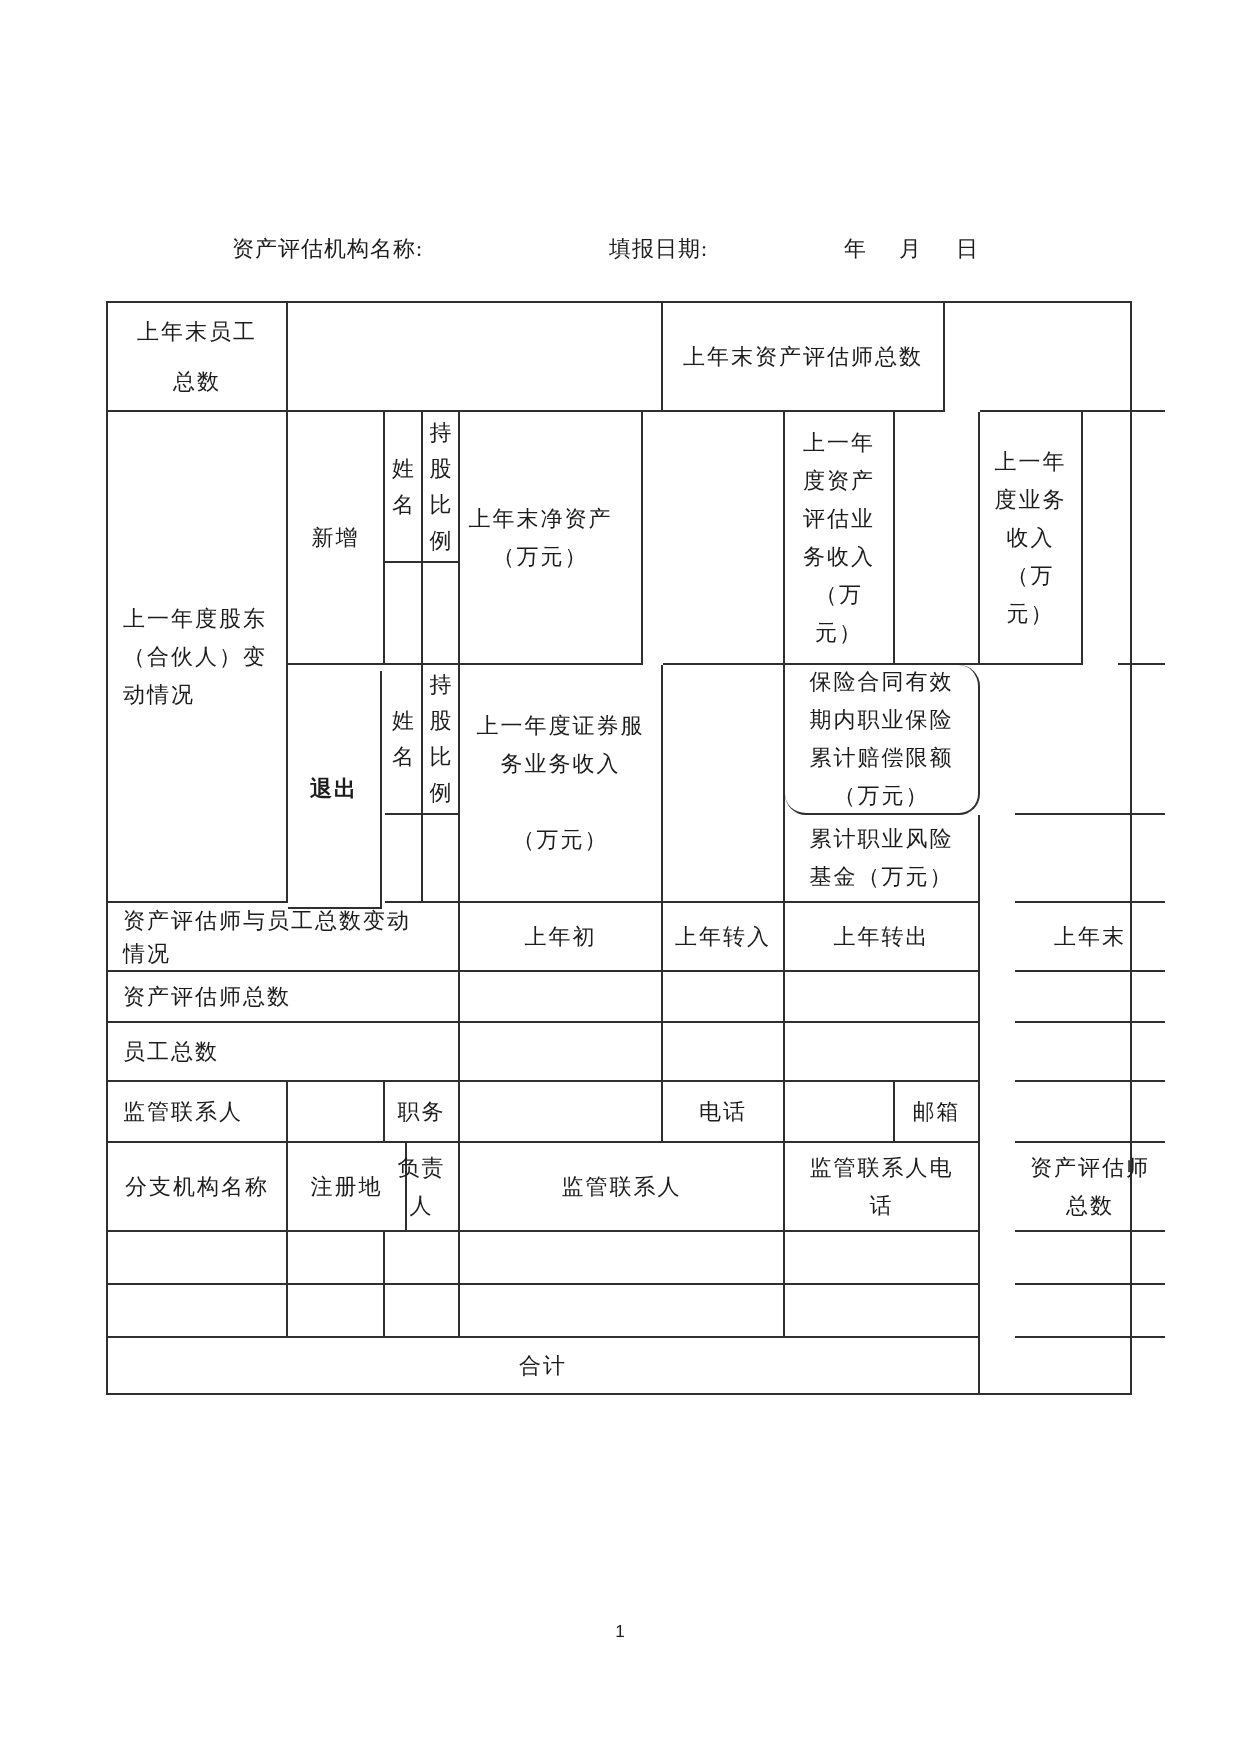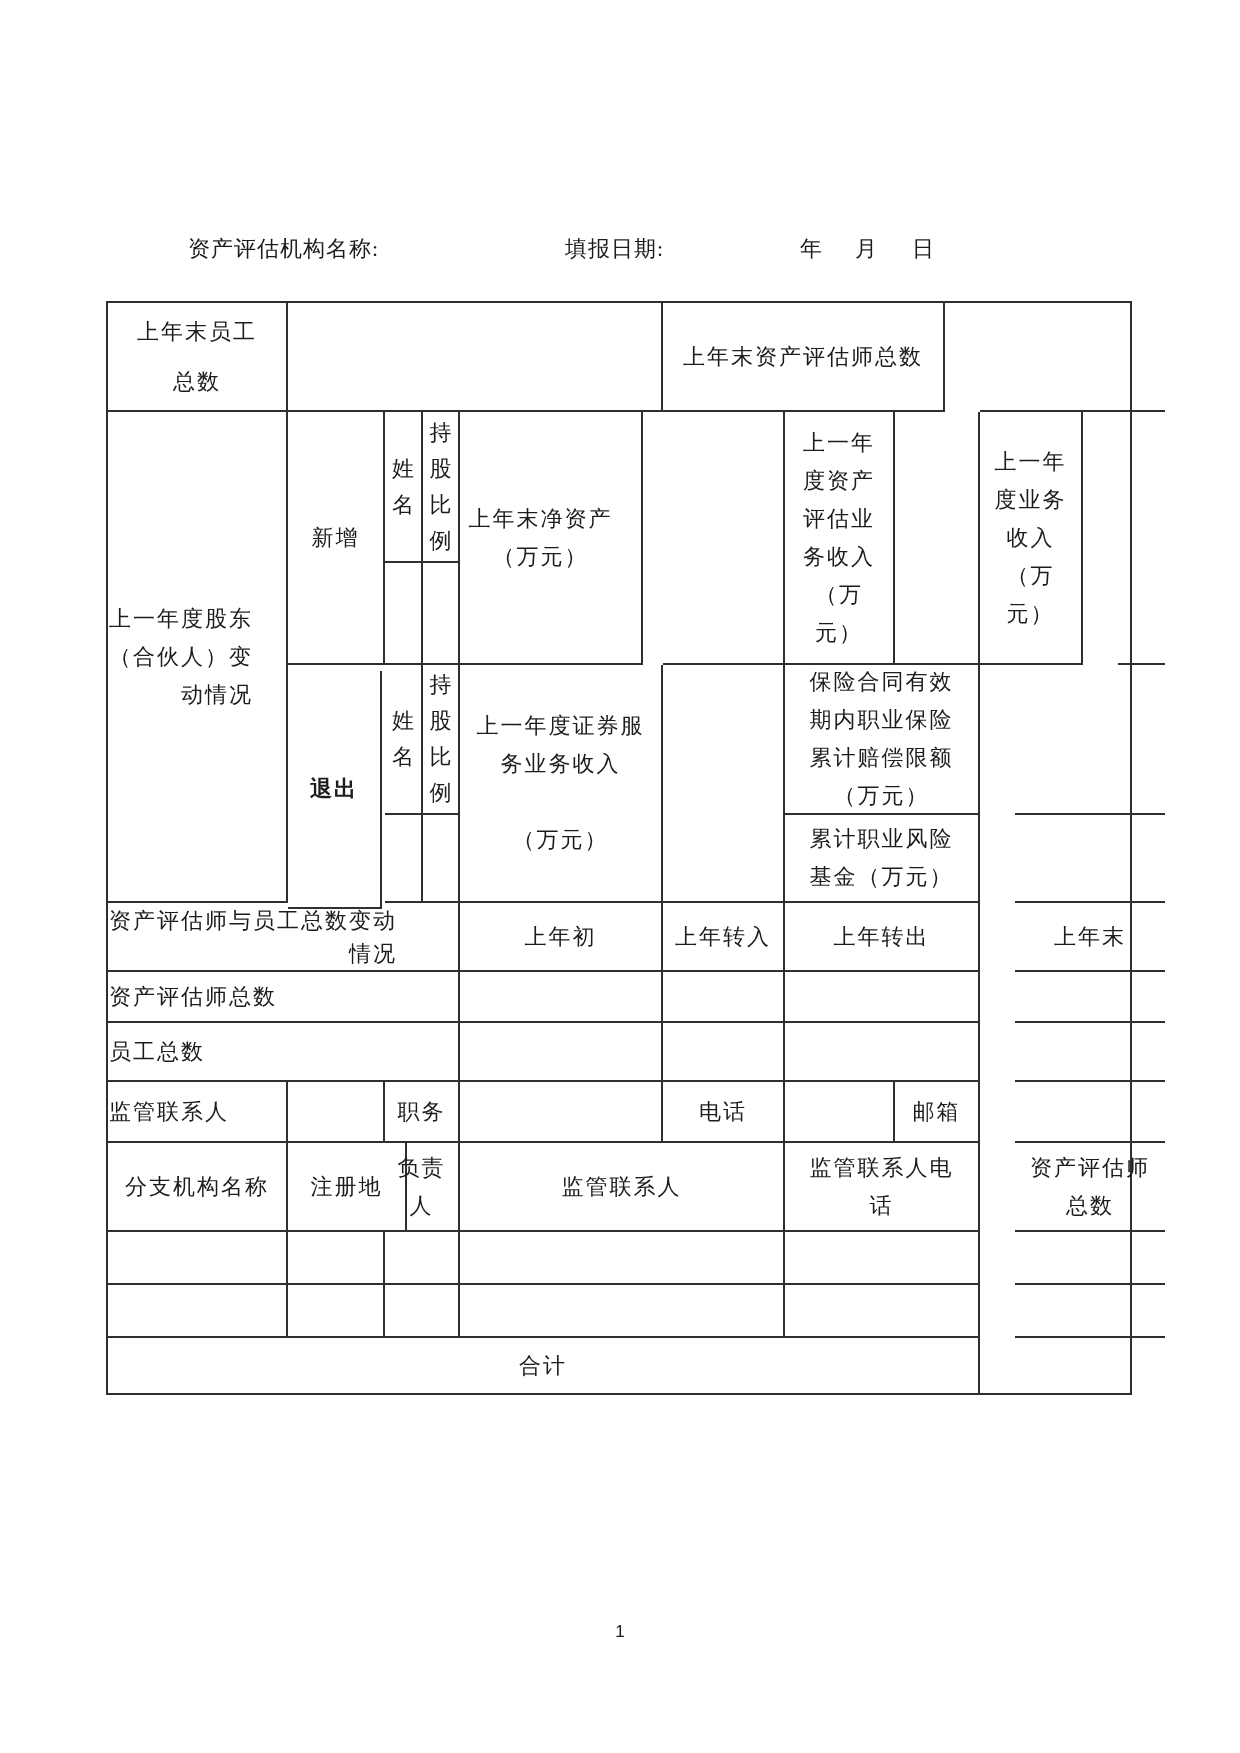--- a/index.html
+++ b/index.html
@@ -1,36 +1,36 @@
 <!DOCTYPE html>
 <html><head>
 <meta charset="utf-8">
 <style>
   html,body{margin:0;padding:0;background:#e8e8e8;}
   .page{position:relative;width:1240px;height:1753px;background:#ffffff;margin:0 auto;
         font-family:"Liberation Serif","DejaVu Serif",serif;color:#1c1c1c;overflow:hidden;}
   .title{position:absolute;left:0;top:143px;width:1240px;text-align:center;
          font-size:29px;font-weight:bold;letter-spacing:1.5px;}
   .subline{position:absolute;top:234px;left:0;width:1240px;height:30px;font-size:22px;letter-spacing:1px;}
-  .subline span{position:absolute;white-space:nowrap;}
+  .subline span{position:absolute;white-space:nowrap;margin-left:44px;}
   .org-label{left:188px;}
   .date-label{left:565px;}
   .y-label{left:800px;}
   .m-label{left:855px;}
   .d-label{left:912px;}
   .page-num{position:absolute;top:1622px;left:0;width:1240px;text-align:center;font-size:17px;
             font-family:"Liberation Sans",sans-serif;}
   .tbl{position:absolute;left:106px;top:301px;width:1026px;height:1094px;
        border:2px solid #2f2f2f;box-sizing:border-box;}
   .cell{position:absolute;box-sizing:border-box;
         border-right:2px solid #2f2f2f;border-bottom:2px solid #2f2f2f;
         display:flex;align-items:center;justify-content:center;
         text-align:center;white-space:pre-line;
         font-size:22px;letter-spacing:2px;line-height:38px;padding:1px;}
-  .left{justify-content:flex-start;text-align:right;padding-left:1px;}
+  .left{justify-content:flex-start;text-align:left;padding-left:15px;}
   .lh50{line-height:50px;}
   .lh36{line-height:36px;padding:0;letter-spacing:0;}
   .lh33{line-height:33px;}
   .er{border-right:none;margin-left:35px;}
   .eb{border-bottom:none;}
 </style>
 </head>
 <body>
 
 <div class="page">
@@ -89,21 +89,21 @@
 股
 比
 例</div>
     <div class="cell" style="left:277px;top:512px;width:38px;height:88px;"></div>
     <div class="cell" style="left:315px;top:512px;width:37px;height:88px;"></div>
     <div class="cell" style="left:352px;top:362px;width:203px;height:238px;">上一年度证券服
 务业务收入
 
 （万元）</div>
     <div class="cell" style="left:555px;top:362px;width:122px;height:238px;"></div>
-    <div class="cell" style="left:677px;top:362px;width:195px;height:150px;">保险合同有效
+    <div class="cell" style="left:677px;top:362px;width:195px;height:150px;border-radius:21px;">保险合同有效
 期内职业保险
 累计赔偿限额
 （万元）</div>
     <div class="cell er" style="left:872px;top:362px;width:150px;height:150px;"></div>
     <div class="cell" style="left:677px;top:512px;width:195px;height:88px;">累计职业风险
 基金（万元）</div>
     <div class="cell er" style="left:872px;top:512px;width:150px;height:88px;"></div>
 
     <div class="cell left lh33" style="left:0;top:600px;width:352px;height:69px;">资产评估师与员工总数变动
 情况</div>

